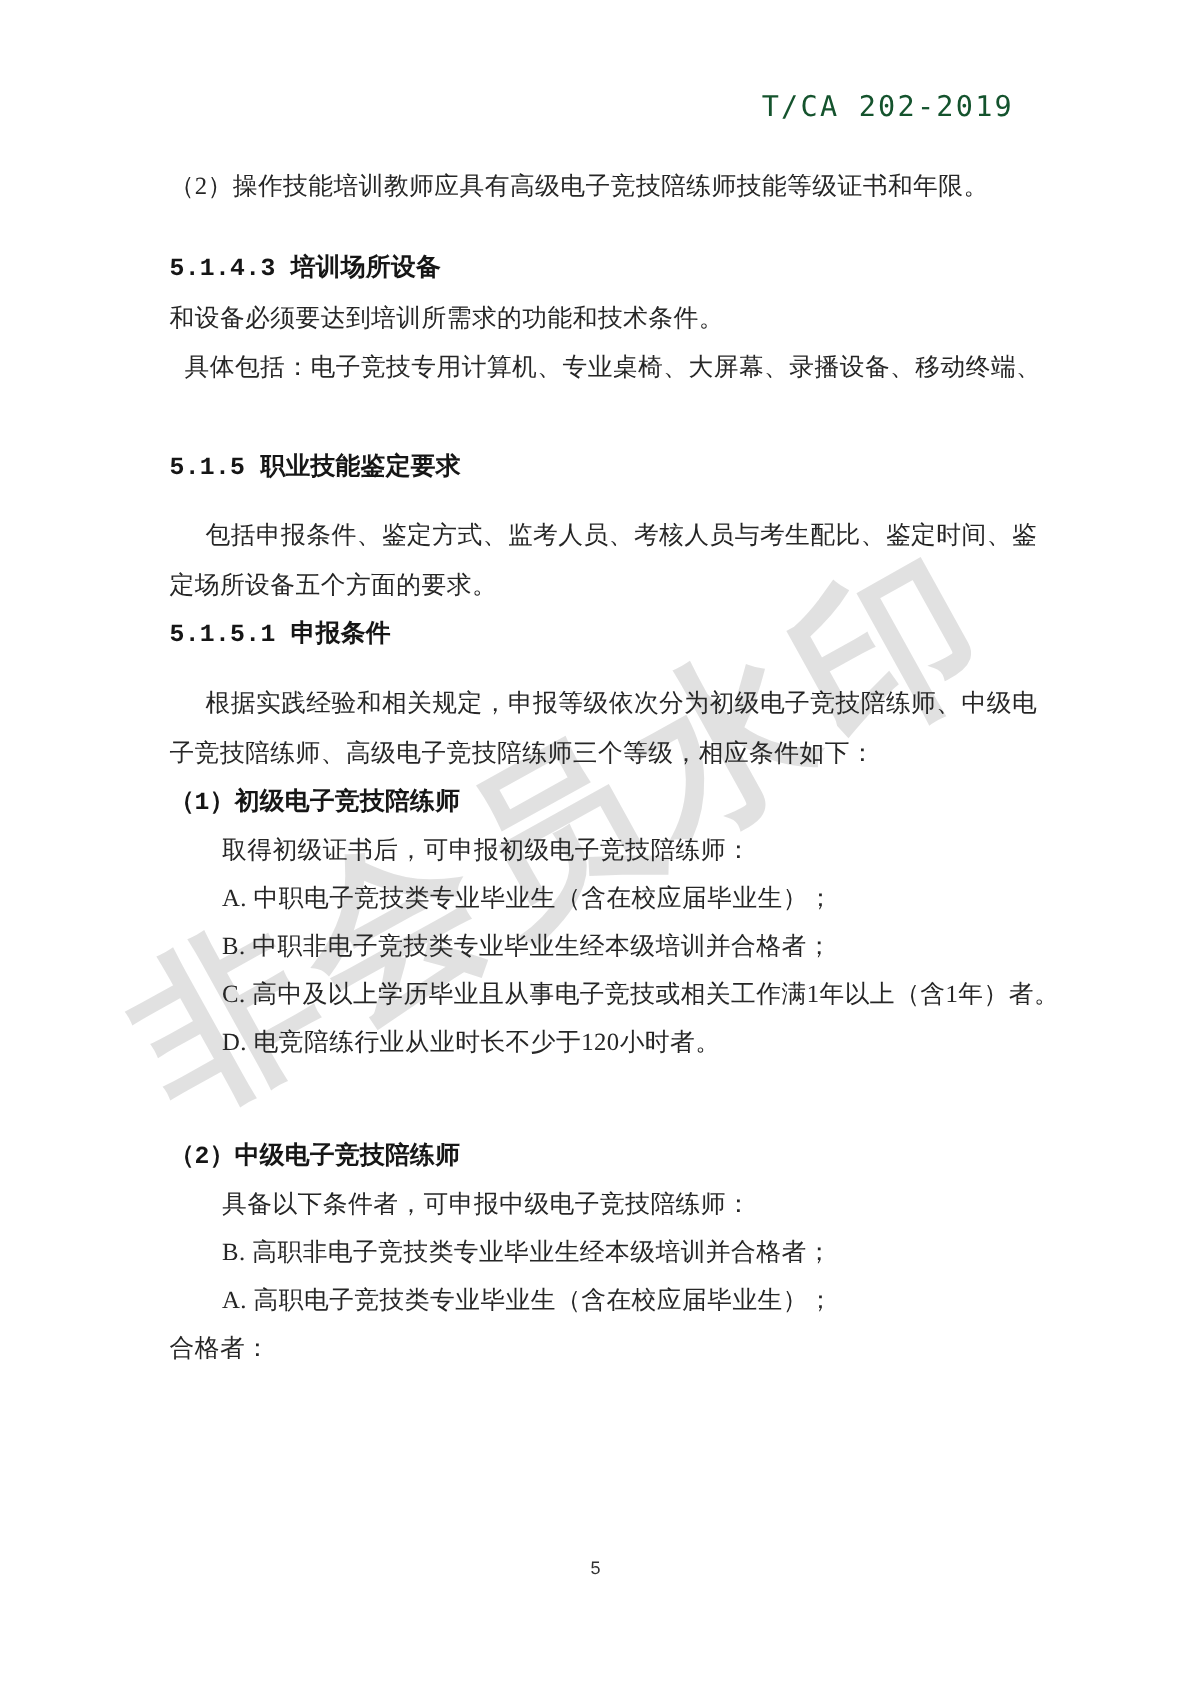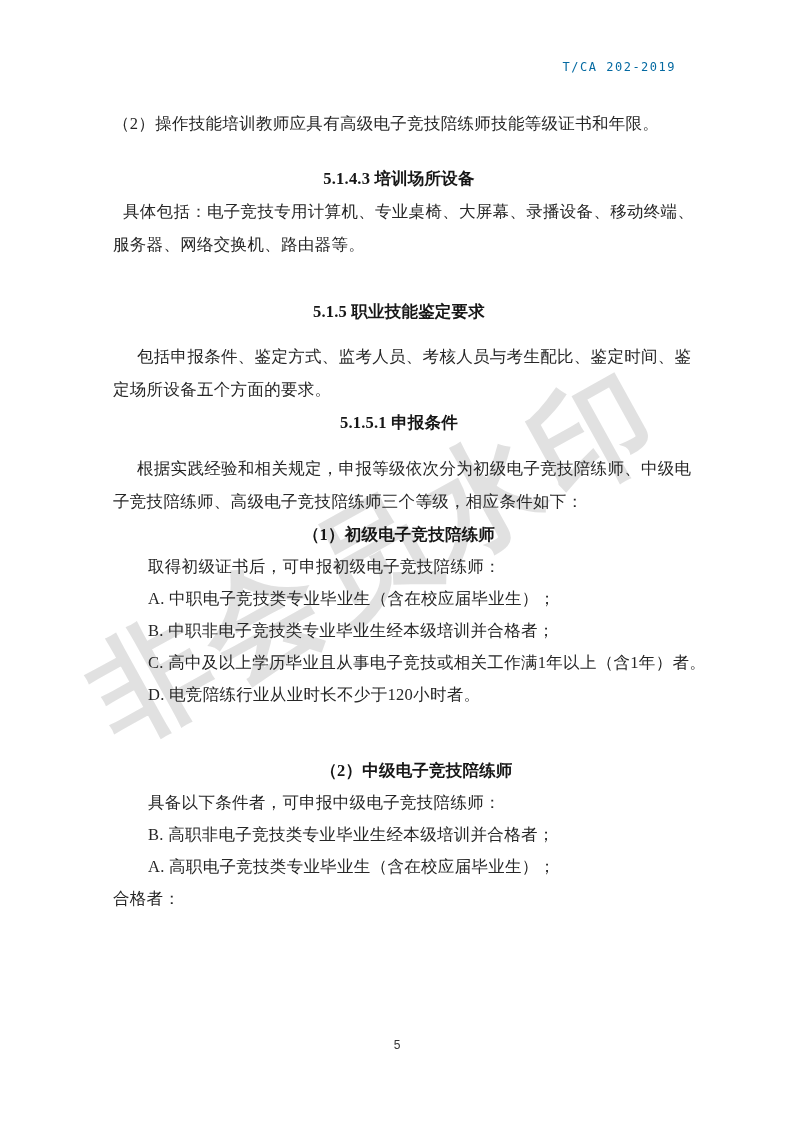--- a/index.html
+++ b/index.html
@@ -7,24 +7,24 @@
     position:relative;
     width:794px;height:1123px;
     background:#ffffff;
     overflow:hidden;
     font-family:"Liberation Serif","DejaVu Serif",serif;
     color:#262626;
   }
   .doc-code{
     position:absolute;
     top:60px;right:118px;
-    font-size:12px;
+    font-size:19px;
     letter-spacing:1.5px;
     font-family:"DejaVu Sans Mono","Liberation Mono",monospace;
-    color:#0369a1;
+    color:#14532d;
     z-index:2;
   }
   .watermark{
     position:absolute;
     left:40px;top:473px;
     width:670px;
     text-align:center;
     font-size:118px;
     line-height:165px;
     letter-spacing:8px;
@@ -45,38 +45,37 @@
     z-index:2;
   }
   .ln{
     height:33px;line-height:33px;
     font-size:16.5px;
     letter-spacing:0.3px;
     white-space:nowrap;
   }
   .ln.li{height:32px;line-height:32px;}
   .hd{
-    font-family:Liberation Serif, serif;
+    font-family:Liberation Mono, monospace;
     font-weight:700;
     font-size:16.5px;
     letter-spacing:0.2px;
     color:#161616;
-    text-align:center;
   }
   .ind-first{padding-left:24px;}   
   .ind-half{padding-left:10px;}    
   .ind-list{padding-left:35px;}    
   .mt-p1{margin-top:95px;}
   .mt-hvenue{margin-top:22px;}
   .mt-venue{margin-top:17px;}
   .mt-happraisal{margin-top:34px;}
   .mt-appr{margin-top:12px;}
   .mt-happlication{margin-top:0;}
   .mt-app{margin-top:13px;}
-  .mt-level2{margin-top:43px;margin-left:35px;}
+  .mt-level2{margin-top:43px;}
   .page-number{
     position:absolute;
     top:1038px;left:0;
     width:794px;
     text-align:center;
     font-size:12px;
     font-family:"Liberation Sans","DejaVu Sans",sans-serif;
     color:#333;
     z-index:2;
   }
@@ -89,23 +88,23 @@
   <div class="watermark">非会员水印</div>
 
   <div class="doc-code">T/CA 202-2019</div>
 
   <div class="column">
 
     <div class="ln mt-p1">（2）操作技能培训教师应具有高级电子竞技陪练师技能等级证书和年限。</div>
 
     <div class="ln hd mt-hvenue">5.1.4.3 培训场所设备</div>
 
+    <div class="ln">和设备必须要达到培训所需求的功能和技术条件。</div>
 
     <div class="ln ind-half">具体包括：电子竞技专用计算机、专业桌椅、大屏幕、录播设备、移动终端、</div>
-    <div class="ln">服务器、网络交换机、路由器等。</div>
 
     <div class="ln hd mt-happraisal">5.1.5 职业技能鉴定要求</div>
 
     <div class="ln ind-first mt-appr">包括申报条件、鉴定方式、监考人员、考核人员与考生配比、鉴定时间、鉴</div>
     <div class="ln">定场所设备五个方面的要求。</div>
 
     <div class="ln hd mt-happlication">5.1.5.1 申报条件</div>
 
     <div class="ln ind-first mt-app">根据实践经验和相关规定，申报等级依次分为初级电子竞技陪练师、中级电</div>
     <div class="ln">子竞技陪练师、高级电子竞技陪练师三个等级，相应条件如下：</div>

